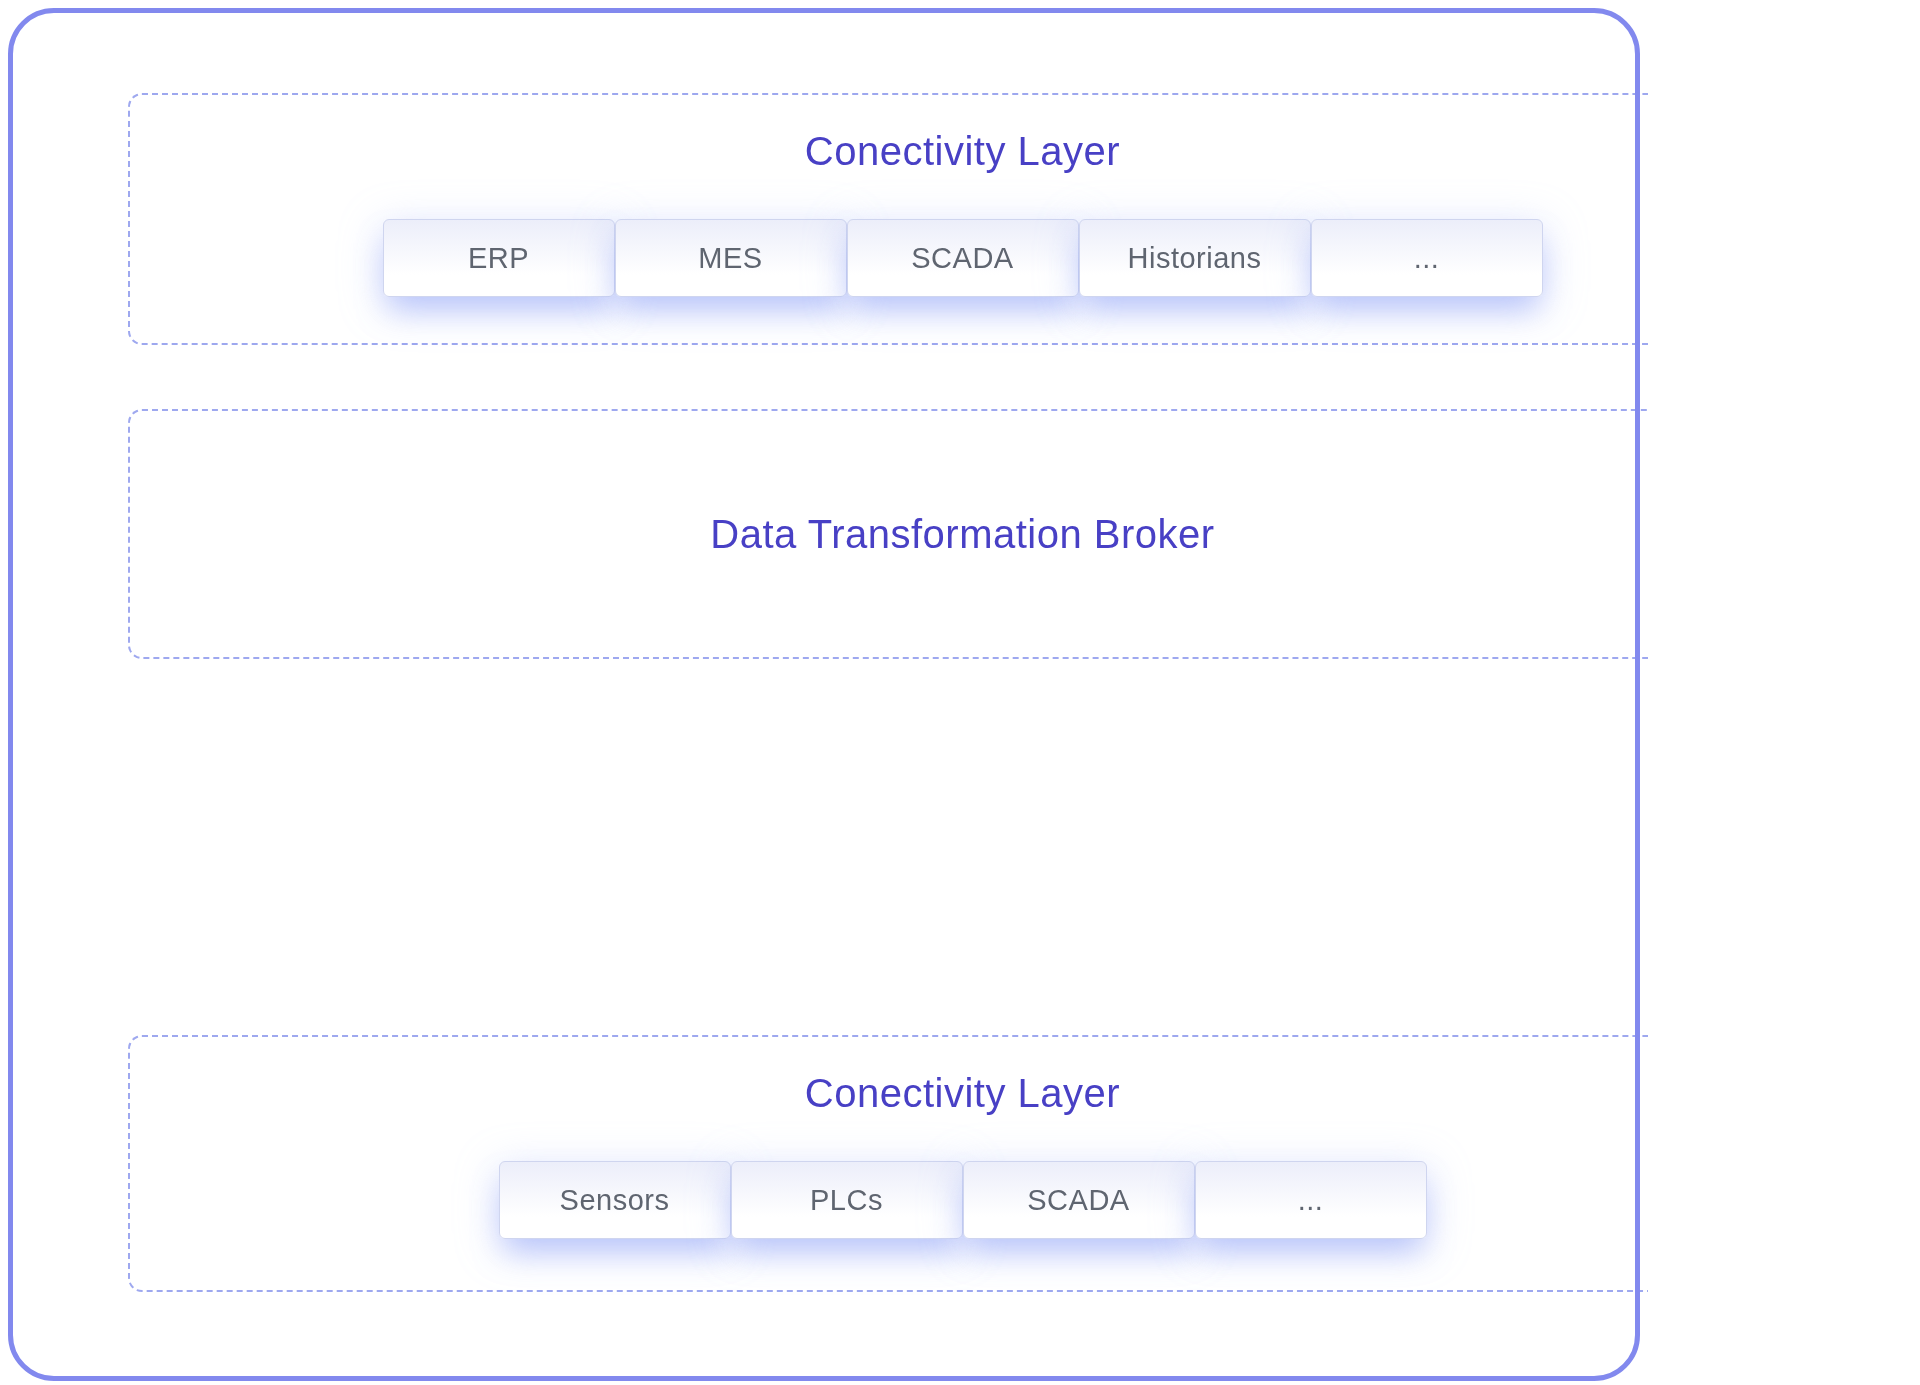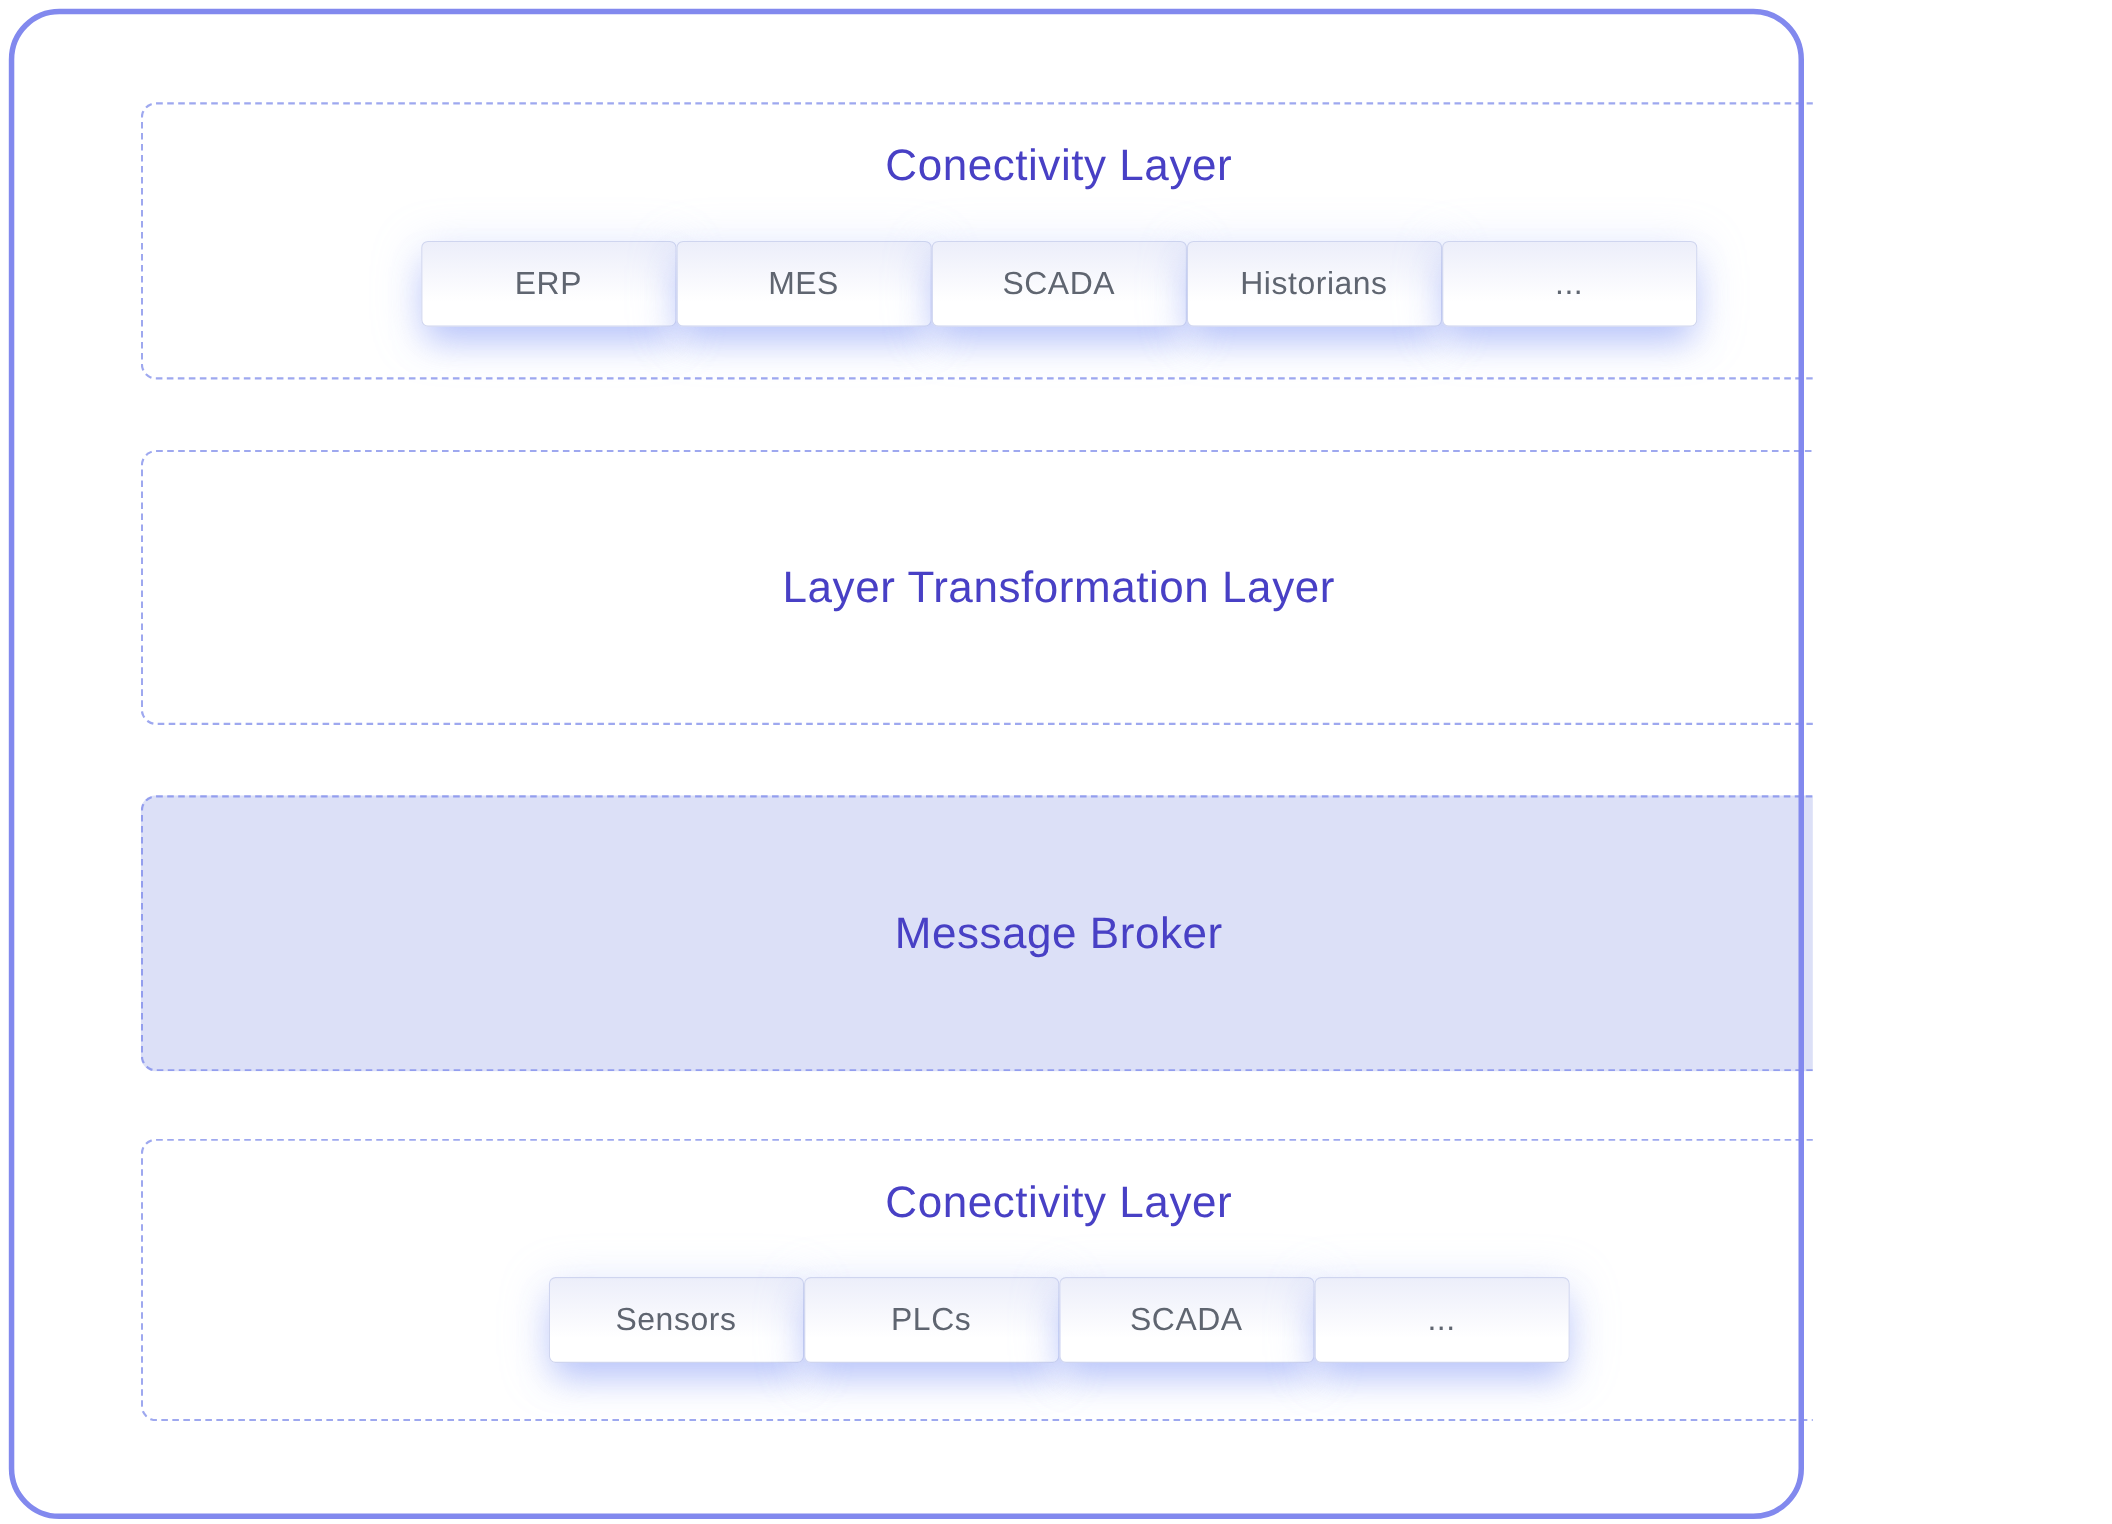--- a/index.html
+++ b/index.html
@@ -77,26 +77,23 @@
     <div class="box-row">
         <div class="component-box">ERP</div>
         <div class="component-box">MES</div>
         <div class="component-box">SCADA</div>
         <div class="component-box">Historians</div>
         <div class="component-box">...</div>
       </div>
   </div>
 
   <div class="layer centered" id="layer-1">
-    <div class="layer-title">Layer Transformation Layer</div>
+    <div class="layer-title">Data Transformation Broker</div>
   </div>
 
-  <div class="layer centered filled" id="layer-2">
-    <div class="layer-title">Message Broker</div>
-  </div>
 
   <div class="layer with-row" id="layer-3">
     <div class="layer-title">Conectivity Layer</div>
     <div class="box-row">
         <div class="component-box">Sensors</div>
         <div class="component-box">PLCs</div>
         <div class="component-box">SCADA</div>
         <div class="component-box">...</div>
       </div>
   </div>

